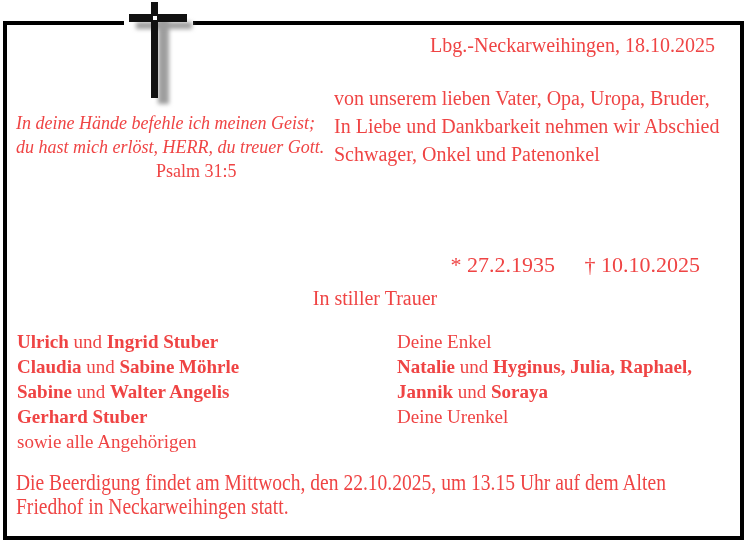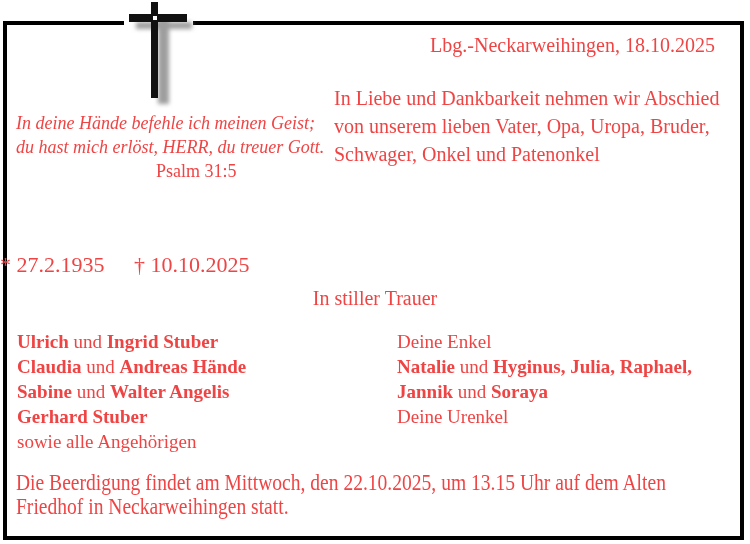--- a/index.html
+++ b/index.html
@@ -93,21 +93,21 @@
     text-align: center;
     font-size: 48px;
     font-weight: bold;
     letter-spacing: 0.5px;
     line-height: 52px;
   }
   .dates {
     position: absolute;
     left: 0; top: 252px;
     width: 700px;
-    text-align: left;
+    text-align: right;
     font-size: 22px;
   }
   .dates .death { margin-left: 24px; }
   .mourning {
     position: absolute;
     left: 0; top: 287px;
     width: 750px;
     text-align: center;
     font-size: 20px;
   }
@@ -145,42 +145,42 @@
     <div class="cross-shadow-v"></div>
     <div class="cross-shadow-h"></div>
     <div class="cross-bar-h"></div>
     <div class="cross-bar-v"></div>
     <div class="cross-dot"></div>
   </div>
 
   <div class="dateline">Lbg.-Neckarweihingen, 18.10.2025</div>
 
   <div class="intro">
+    <div>von unserem lieben Vater, Opa, Uropa, Bruder,</div>
     <div>In Liebe und Dankbarkeit nehmen wir Abschied</div>
-    <div>von unserem lieben Vater, Opa, Uropa, Bruder,</div>
     <div>Schwager, Onkel und Patenonkel</div>
   </div>
 
   <div class="psalm">
     <div>In deine Hände befehle ich meinen Geist;</div>
     <div>du hast mich erlöst, HERR, du treuer Gott.</div>
     <div class="psalm-src">Psalm 31:5</div>
   </div>
 
 
   <div class="dates">
     <span class="birth">* 27.2.1935</span>
     <span class="death">† 10.10.2025</span>
   </div>
 
   <div class="mourning">In stiller Trauer</div>
 
   <div class="col col-left">
       <div class="mline"><span class="b">Ulrich</span><span> und </span><span class="b">Ingrid Stuber</span></div>
-      <div class="mline"><span class="b">Claudia</span><span> und </span><span class="b">Andreas Hände</span></div>
+      <div class="mline"><span class="b">Claudia</span><span> und </span><span class="b">Sabine Möhrle</span></div>
       <div class="mline"><span class="b">Sabine</span><span> und </span><span class="b">Walter Angelis</span></div>
       <div class="mline"><span class="b">Gerhard Stuber</span></div>
       <div class="mline"><span>sowie alle Angehörigen</span></div>
     </div>
   <div class="col col-right">
       <div class="mline"><span>Deine Enkel</span></div>
       <div class="mline"><span class="b">Natalie</span><span> und </span><span class="b">Hyginus, Julia, Raphael,</span></div>
       <div class="mline"><span class="b">Jannik</span><span> und </span><span class="b">Soraya</span></div>
       <div class="mline"><span>Deine Urenkel</span></div>
     </div>

